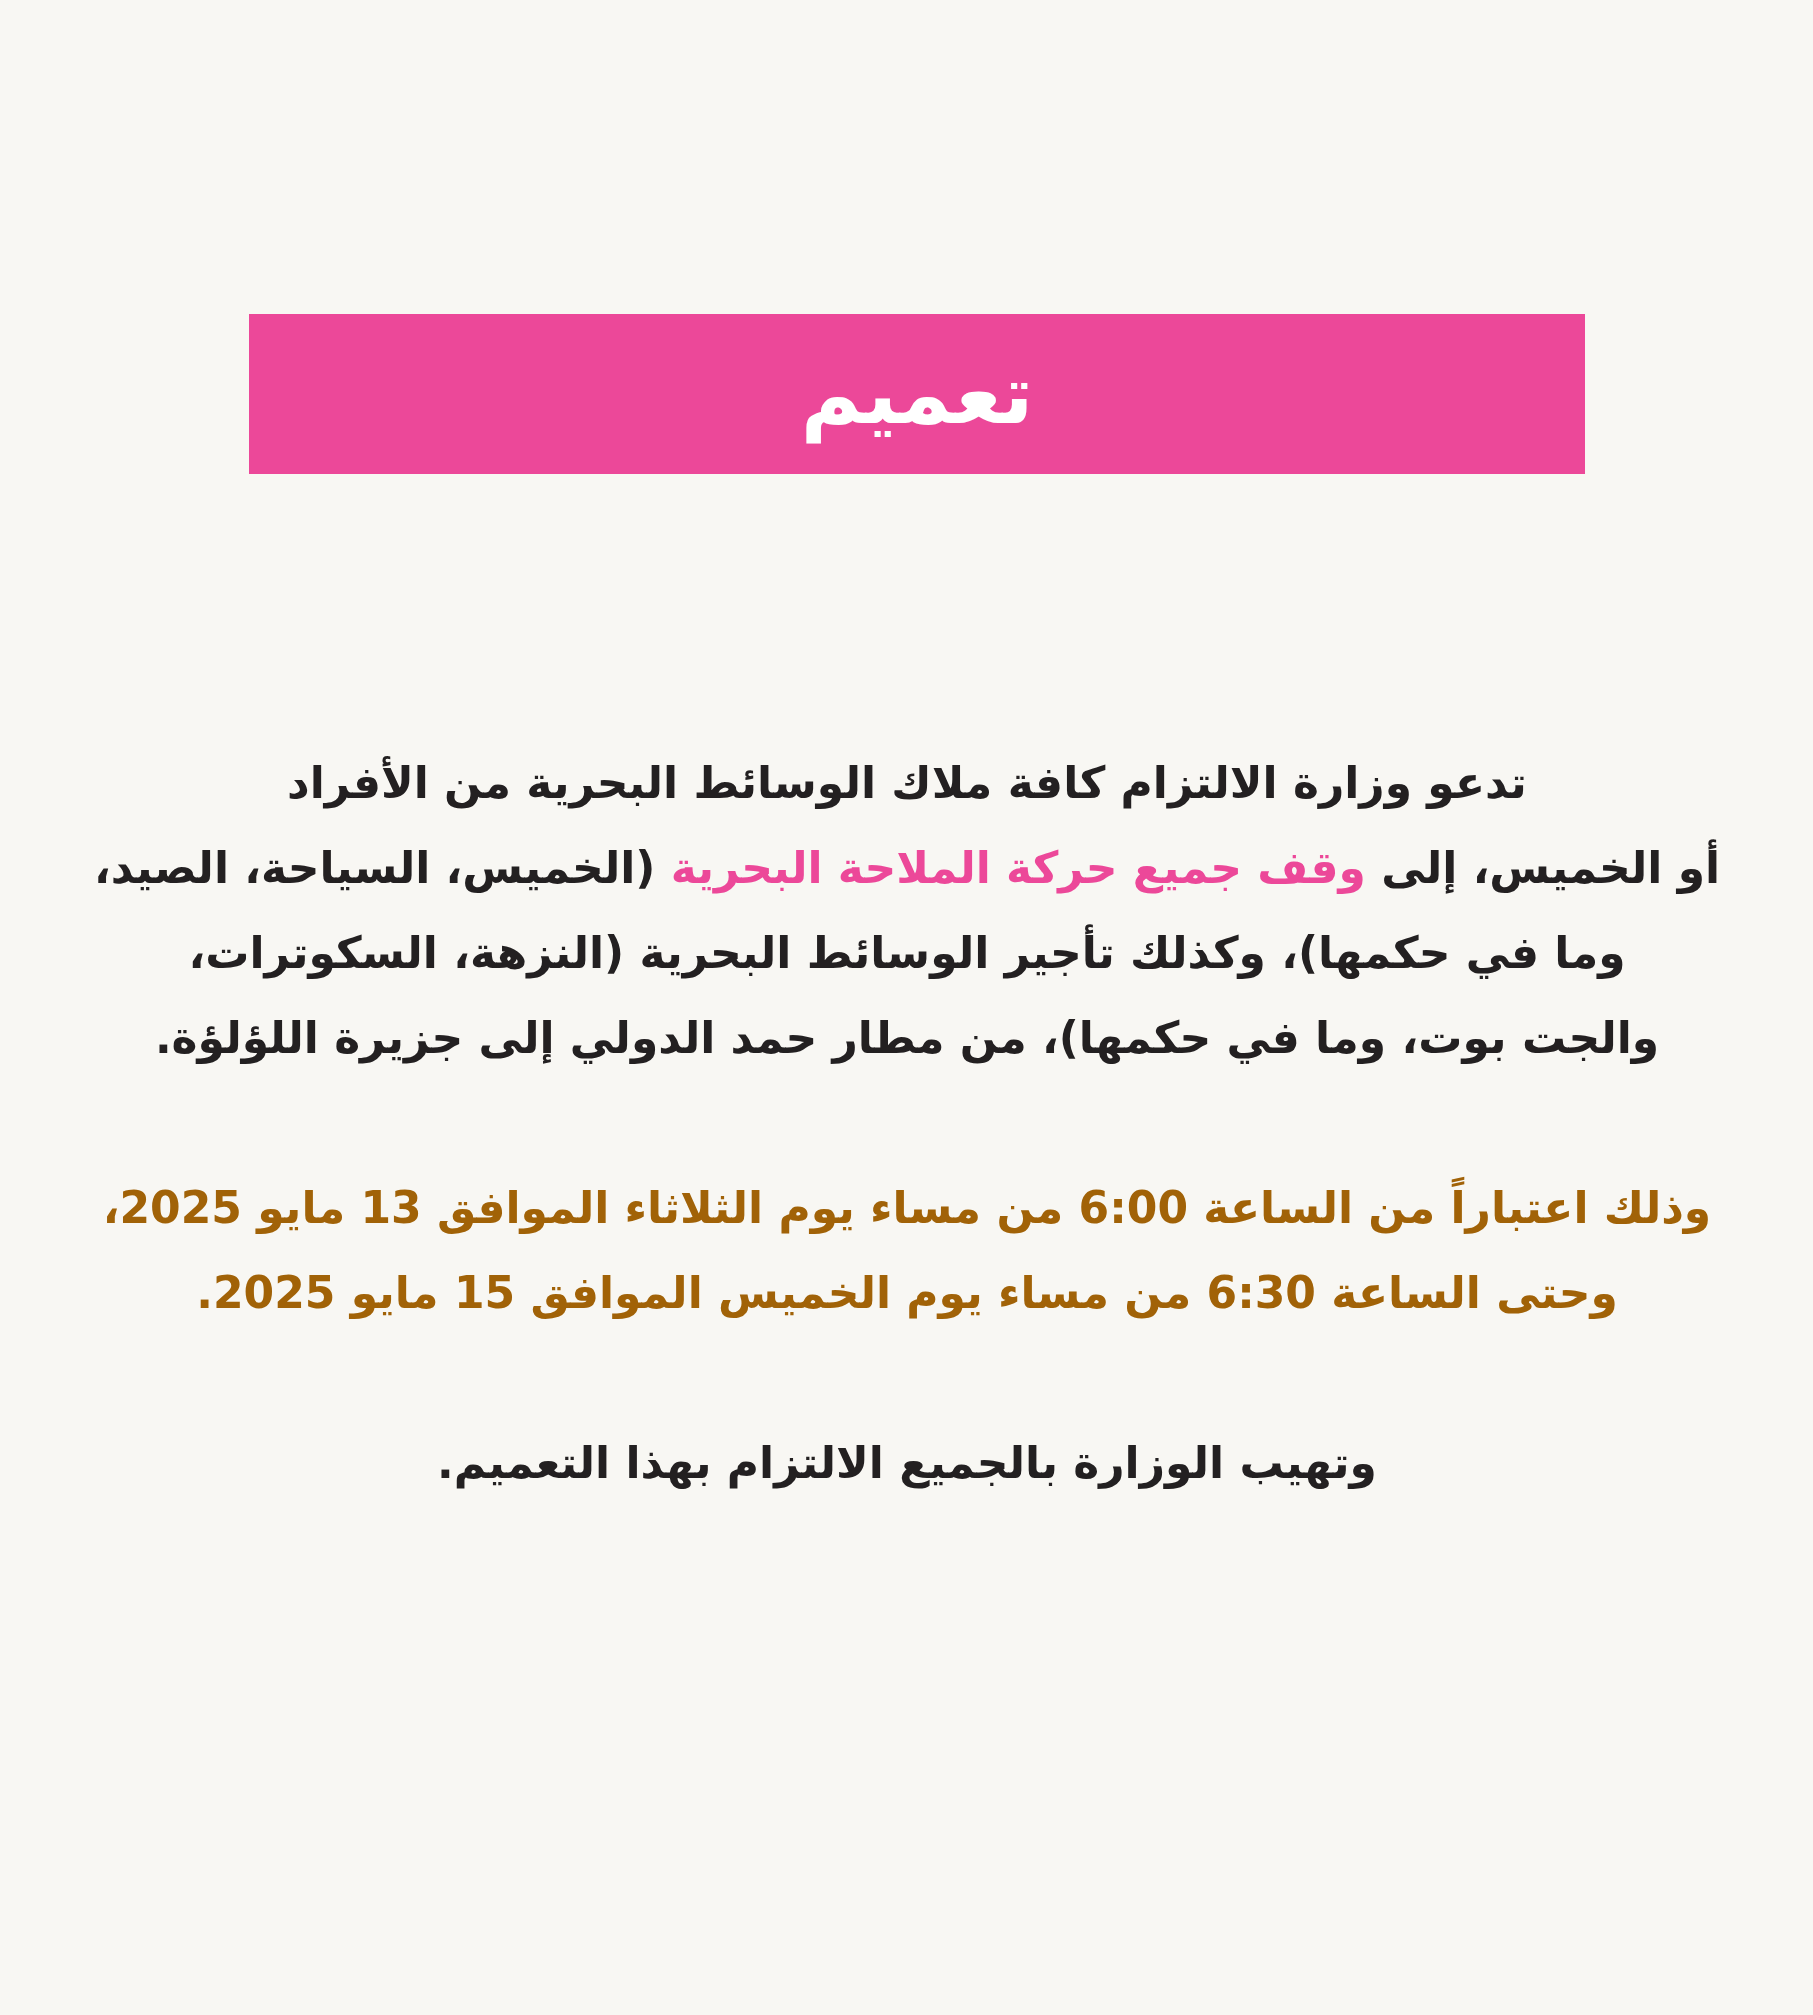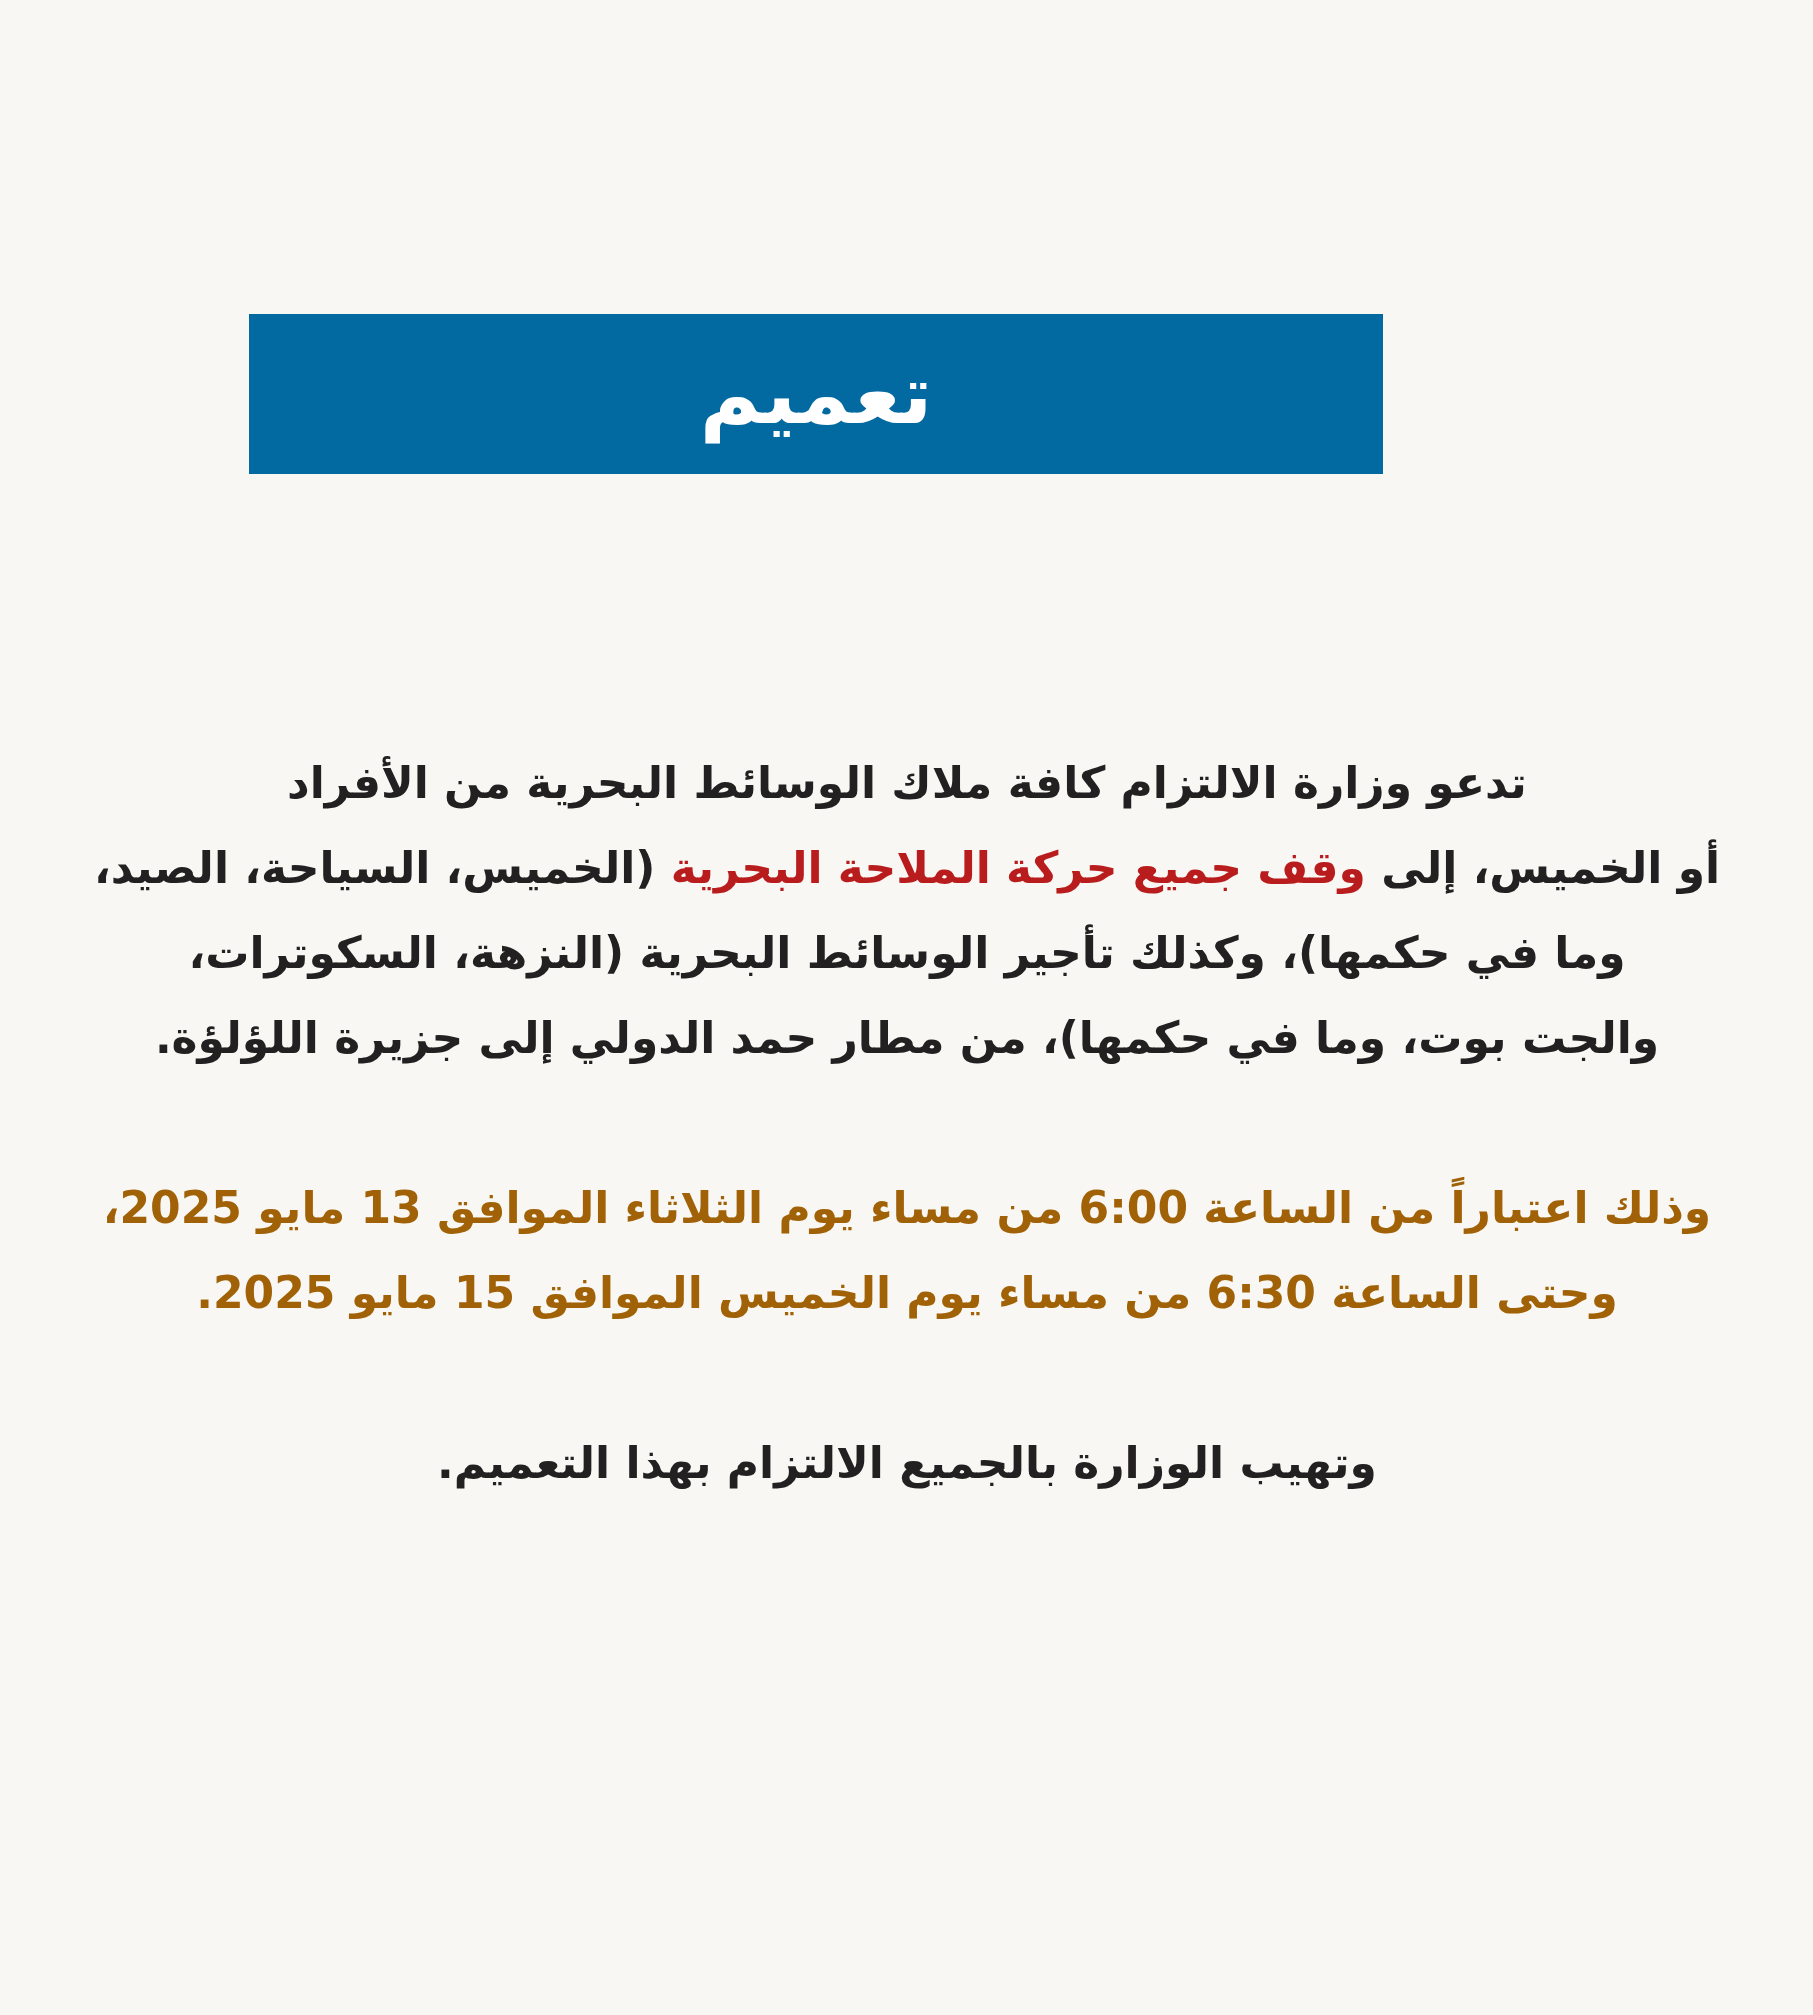--- a/index.html
+++ b/index.html
@@ -3,35 +3,35 @@
 <meta charset="utf-8">
 <style>
   html,body{margin:0;padding:0;background:#fff;}
   .page{
     position:relative;width:1814px;height:2267px;overflow:hidden;
     background:#ffffff;
     font-family:"DejaVu Sans","Liberation Sans",sans-serif;
   }
   .paper-top{position:absolute;left:0;top:0;width:1814px;height:2028px;background:#F8F7F3;}
   .banner{
-    position:absolute;left:249px;top:314px;width:1134px;height:160px;
-    background:#0369a1;display:flex;align-items:center;justify-content:center;
+    position:absolute;left:249px;top:314px;width:1336px;height:160px;
+    background:#ec4899;display:flex;align-items:center;justify-content:center;
   }
   .banner-title{
     color:#ffffff;font-size:83px;font-weight:700;line-height:1;white-space:nowrap;
   }
   .content{
     position:absolute;left:77px;right:77px;top:740px;
     direction:rtl;text-align:center;color:#232021;
     font-size:44px;font-weight:600;line-height:85px;
   }
   .content p{margin:0 0 85px 0;padding:0;}
   .content p:last-child{margin-bottom:0;}
   .line{display:block;white-space:nowrap;}
-  .hl{color:#b91c1c;font-weight:700;}
+  .hl{color:#ec4899;font-weight:700;}
   .maroon{color:#a16207;}
   .closing{font-weight:700;white-space:nowrap;}
 </style>
 </head>
 <body>
 
 <div class="page">
   <div class="paper-top"></div>
 
   <div class="banner">

